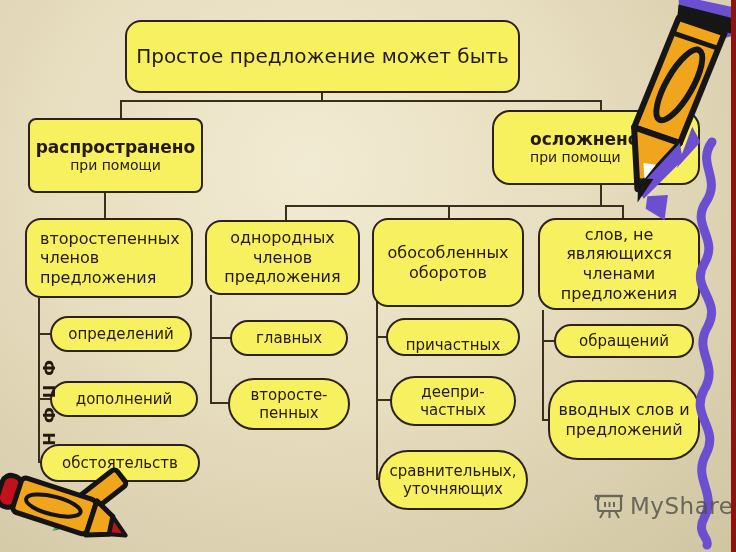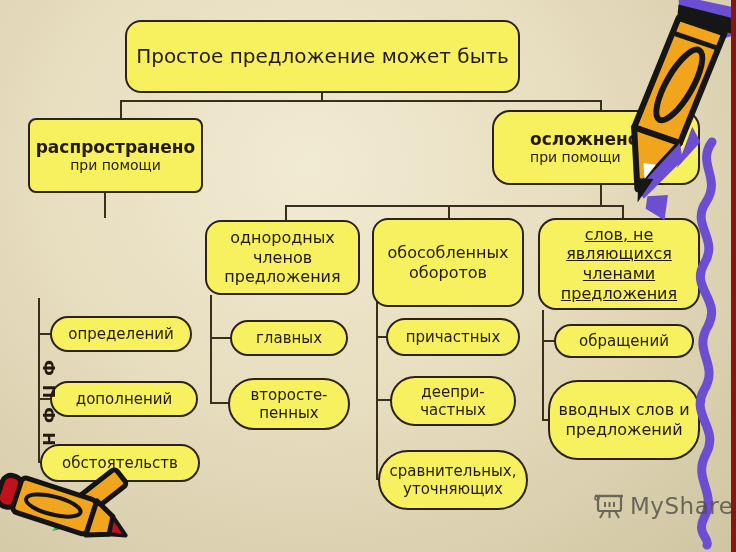--- a/index.html
+++ b/index.html
@@ -73,51 +73,54 @@
   <div class="box" style="left:28px;top:118px;width:175px;height:75px;border-radius:8px;">
     <div class="b-title">распространено</div>
     <div class="b-sub">при помощи</div>
   </div>
 
   <div class="box" style="left:492px;top:110px;width:208px;height:75px;border-radius:18px;align-items:flex-start;padding-left:36px;text-align:left;">
     <div class="b-title">осложнено</div>
     <div class="b-sub">при помощи</div>
   </div>
 
+  <div class="box grp" style="left:25px;top:218px;width:168px;height:80px;align-items:flex-start;padding-left:13px;text-align:left;">
+    <span>второстепенных членов предложения</span>
+  </div>
 
   <div class="box grp" style="left:205px;top:220px;width:155px;height:75px;padding:0 10px;">
     <span>однородных членов предложения</span>
   </div>
 
   <div class="box grp" style="left:372px;top:218px;width:152px;height:89px;padding:0 10px;">
     <span>обособленных оборотов</span>
   </div>
 
-  <div class="box grp" style="left:538px;top:218px;width:162px;height:92px;border-radius:18px;padding:0 12px;text-decoration:underline;">
+  <div class="box grp" style="left:538px;top:218px;width:162px;height:92px;border-radius:18px;padding:0 12px;">
     <span>слов, не являющихся членами предложения</span>
   </div>
 
   <div class="box pill" style="left:50px;top:316px;width:142px;height:36px;">
     <span>определений</span>
   </div>
   <div class="box pill" style="left:40px;top:444px;width:160px;height:38px;">
     <span>обстоятельств</span>
   </div>
   <div class="box pill" style="left:50px;top:381px;width:148px;height:36px;">
     <span>дополнений</span>
   </div>
 
   <div class="box pill" style="left:230px;top:320px;width:118px;height:36px;">
     <span>главных</span>
   </div>
   <div class="box pill" style="left:228px;top:378px;width:122px;height:52px;">
     <span>второсте-пенных</span>
   </div>
 
-  <div class="box pill" style="left:386px;top:318px;width:134px;height:38px;">
+  <div class="box pill" style="left:386px;top:318px;width:134px;height:38px;justify-content:flex-end;">
     <span>причастных</span>
   </div>
   <div class="box pill" style="left:390px;top:376px;width:126px;height:50px;">
     <span>деепри-частных</span>
   </div>
   <div class="box pill" style="left:378px;top:450px;width:150px;height:60px;">
     <span>сравнительных, уточняющих</span>
   </div>
 
   <div class="box pill" style="left:554px;top:324px;width:140px;height:34px;">

